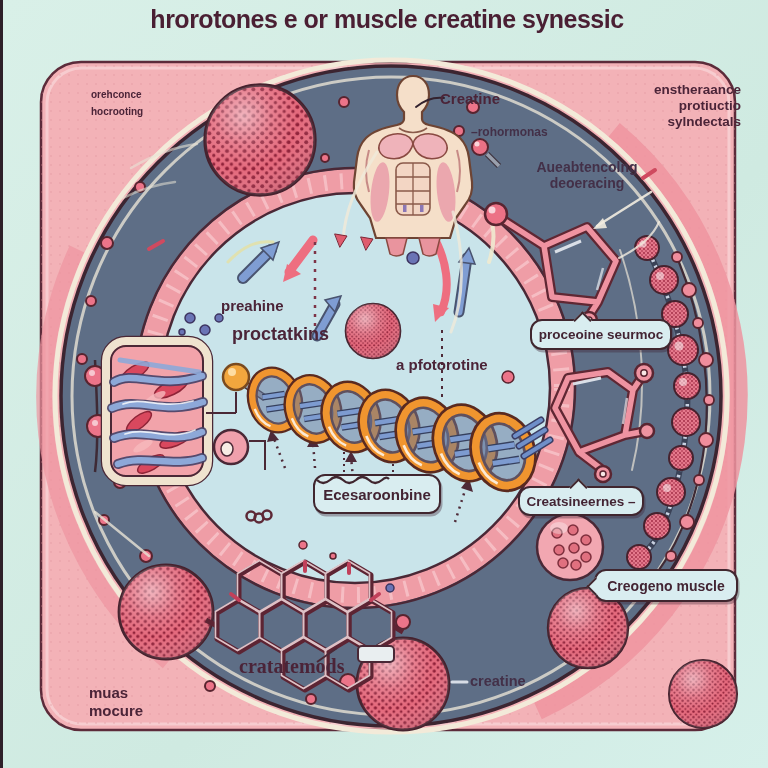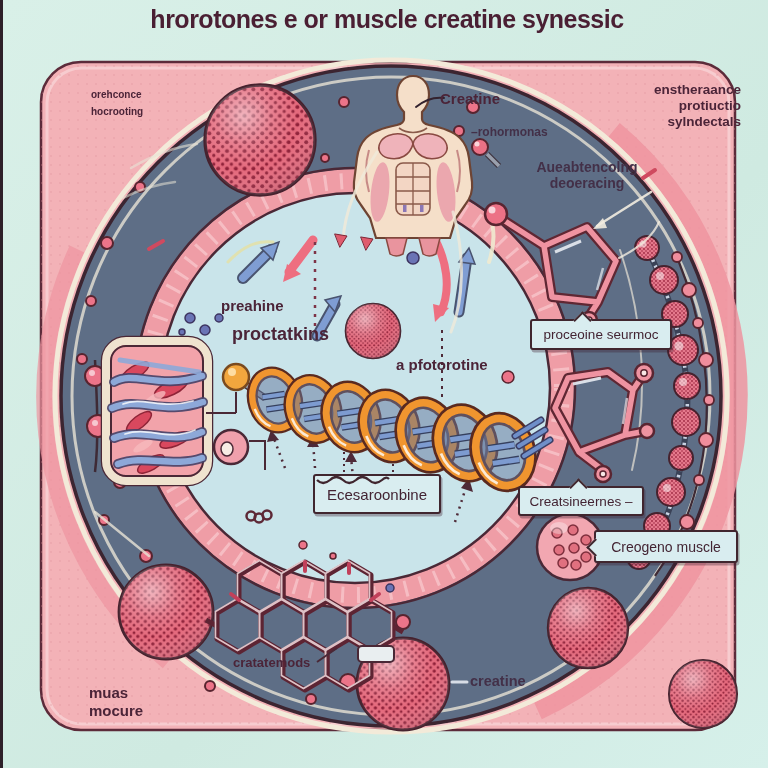--- a/index.html
+++ b/index.html
@@ -3,23 +3,23 @@
 <meta charset="utf-8">
 <style>
   html,body{margin:0;padding:0;background:#cfe9e1;}
   .stage{position:relative;width:768px;height:768px;overflow:hidden;
          background:linear-gradient(135deg,#d9f0e8 0%,#cfeae1 60%,#d6f0ea 100%);
          border-left:3px solid #2e2029;font-family:"Liberation Sans",sans-serif;}
   svg{position:absolute;left:0;top:0;}
   .title{position:absolute;top:5px;left:0;width:100%;text-align:center;
          font-weight:700;font-size:25px;letter-spacing:-0.5px;color:#4a1f33;z-index:5;}
   .lbl{position:absolute;font-weight:700;color:#4b2438;z-index:6;white-space:nowrap;}
-  .tagbox{position:absolute;background:#d9edf0;border:2.5px solid #40262f;border-radius:3px;
+  .tagbox{position:absolute;background:#d9edf0;border:2.5px solid #40262f;border-radius:12px;
           display:flex;flex-direction:column;align-items:center;justify-content:center;
-          font-weight:400;color:#432433;z-index:6;box-shadow:1.5px 2.5px 0 rgba(60,30,45,.35);}
+          font-weight:700;color:#432433;z-index:6;box-shadow:1.5px 2.5px 0 rgba(60,30,45,.35);}
   .tail{position:absolute;width:11px;height:11px;background:#d9edf0;}
   .tail.up{border-left:2.5px solid #40262f;border-top:2.5px solid #40262f;transform:rotate(45deg);}
   .tail.left{border-left:2.5px solid #40262f;border-bottom:2.5px solid #40262f;transform:rotate(45deg);}
 </style>
 </head>
 <body>
 
 <div class="stage">
 
 <svg width="768" height="768" viewBox="0 0 768 768">
@@ -409,35 +409,35 @@
   <div>Aueabtencolng</div>
   <div>deoeracing</div>
 </div>
 <div class="lbl" style="left:218px;top:297px;font-size:15px;">preahine</div>
 <div class="lbl" style="left:229px;top:324px;font-size:18px;">proctatkins</div>
 <div class="lbl" style="left:393px;top:356px;font-size:15px;">a pfotorotine</div>
 <div class="lbl" style="left:86px;top:643px;font-size:15px;line-height:18px;margin-top:41px;">
   <div>muas</div>
   <div>mocure</div>
 </div>
-<div class="lbl" style="left:230px;top:655px;font-size:13px;">cratatemods</div>
+<div class="lbl" style="left:236px;top:655px;font-size:20px;font-family:Liberation Serif, serif;">cratatemods</div>
 <div class="lbl" style="left:467px;top:673px;font-size:14.5px;color:#433048;">creatine</div>
 
 <div class="tagbox" style="left:527px;top:319px;width:138px;height:27px;font-size:13.5px;">
   <span class="tail up" style="left:44px;top:-7px;"></span>
   <span>proceoine seurmoc</span>
 </div>
 <div class="tagbox" style="left:310px;top:474px;width:124px;height:36px;font-size:15px;">
   <span>Ecesaroonbine</span>
   <svg width="78" height="9" viewBox="0 0 78 9">
     <path d="M2,4 q6,6 13,0 q6,-6 13,0 q6,6 13,0 q6,-6 13,0 q6,6 13,0 q4,-4 7,-1" fill="none" stroke="#40262f" stroke-width="2.3"></path>
   </svg>
 </div>
 <div class="tagbox" style="left:515px;top:486px;width:122px;height:26px;font-size:13.5px;">
   <span class="tail up" style="left:52px;top:-7px;"></span>
   <span>Creatsineernes –</span>
 </div>
-<div class="tagbox" style="left:591px;top:530px;width:140px;height:29px;font-size:14px;">
+<div class="tagbox" style="left:591px;top:569px;width:140px;height:29px;font-size:14px;">
   <span class="tail left" style="left:-7px;top:9px;"></span>
   <span>Creogeno muscle</span>
 </div>
 
 </div>
 
 </body></html>

